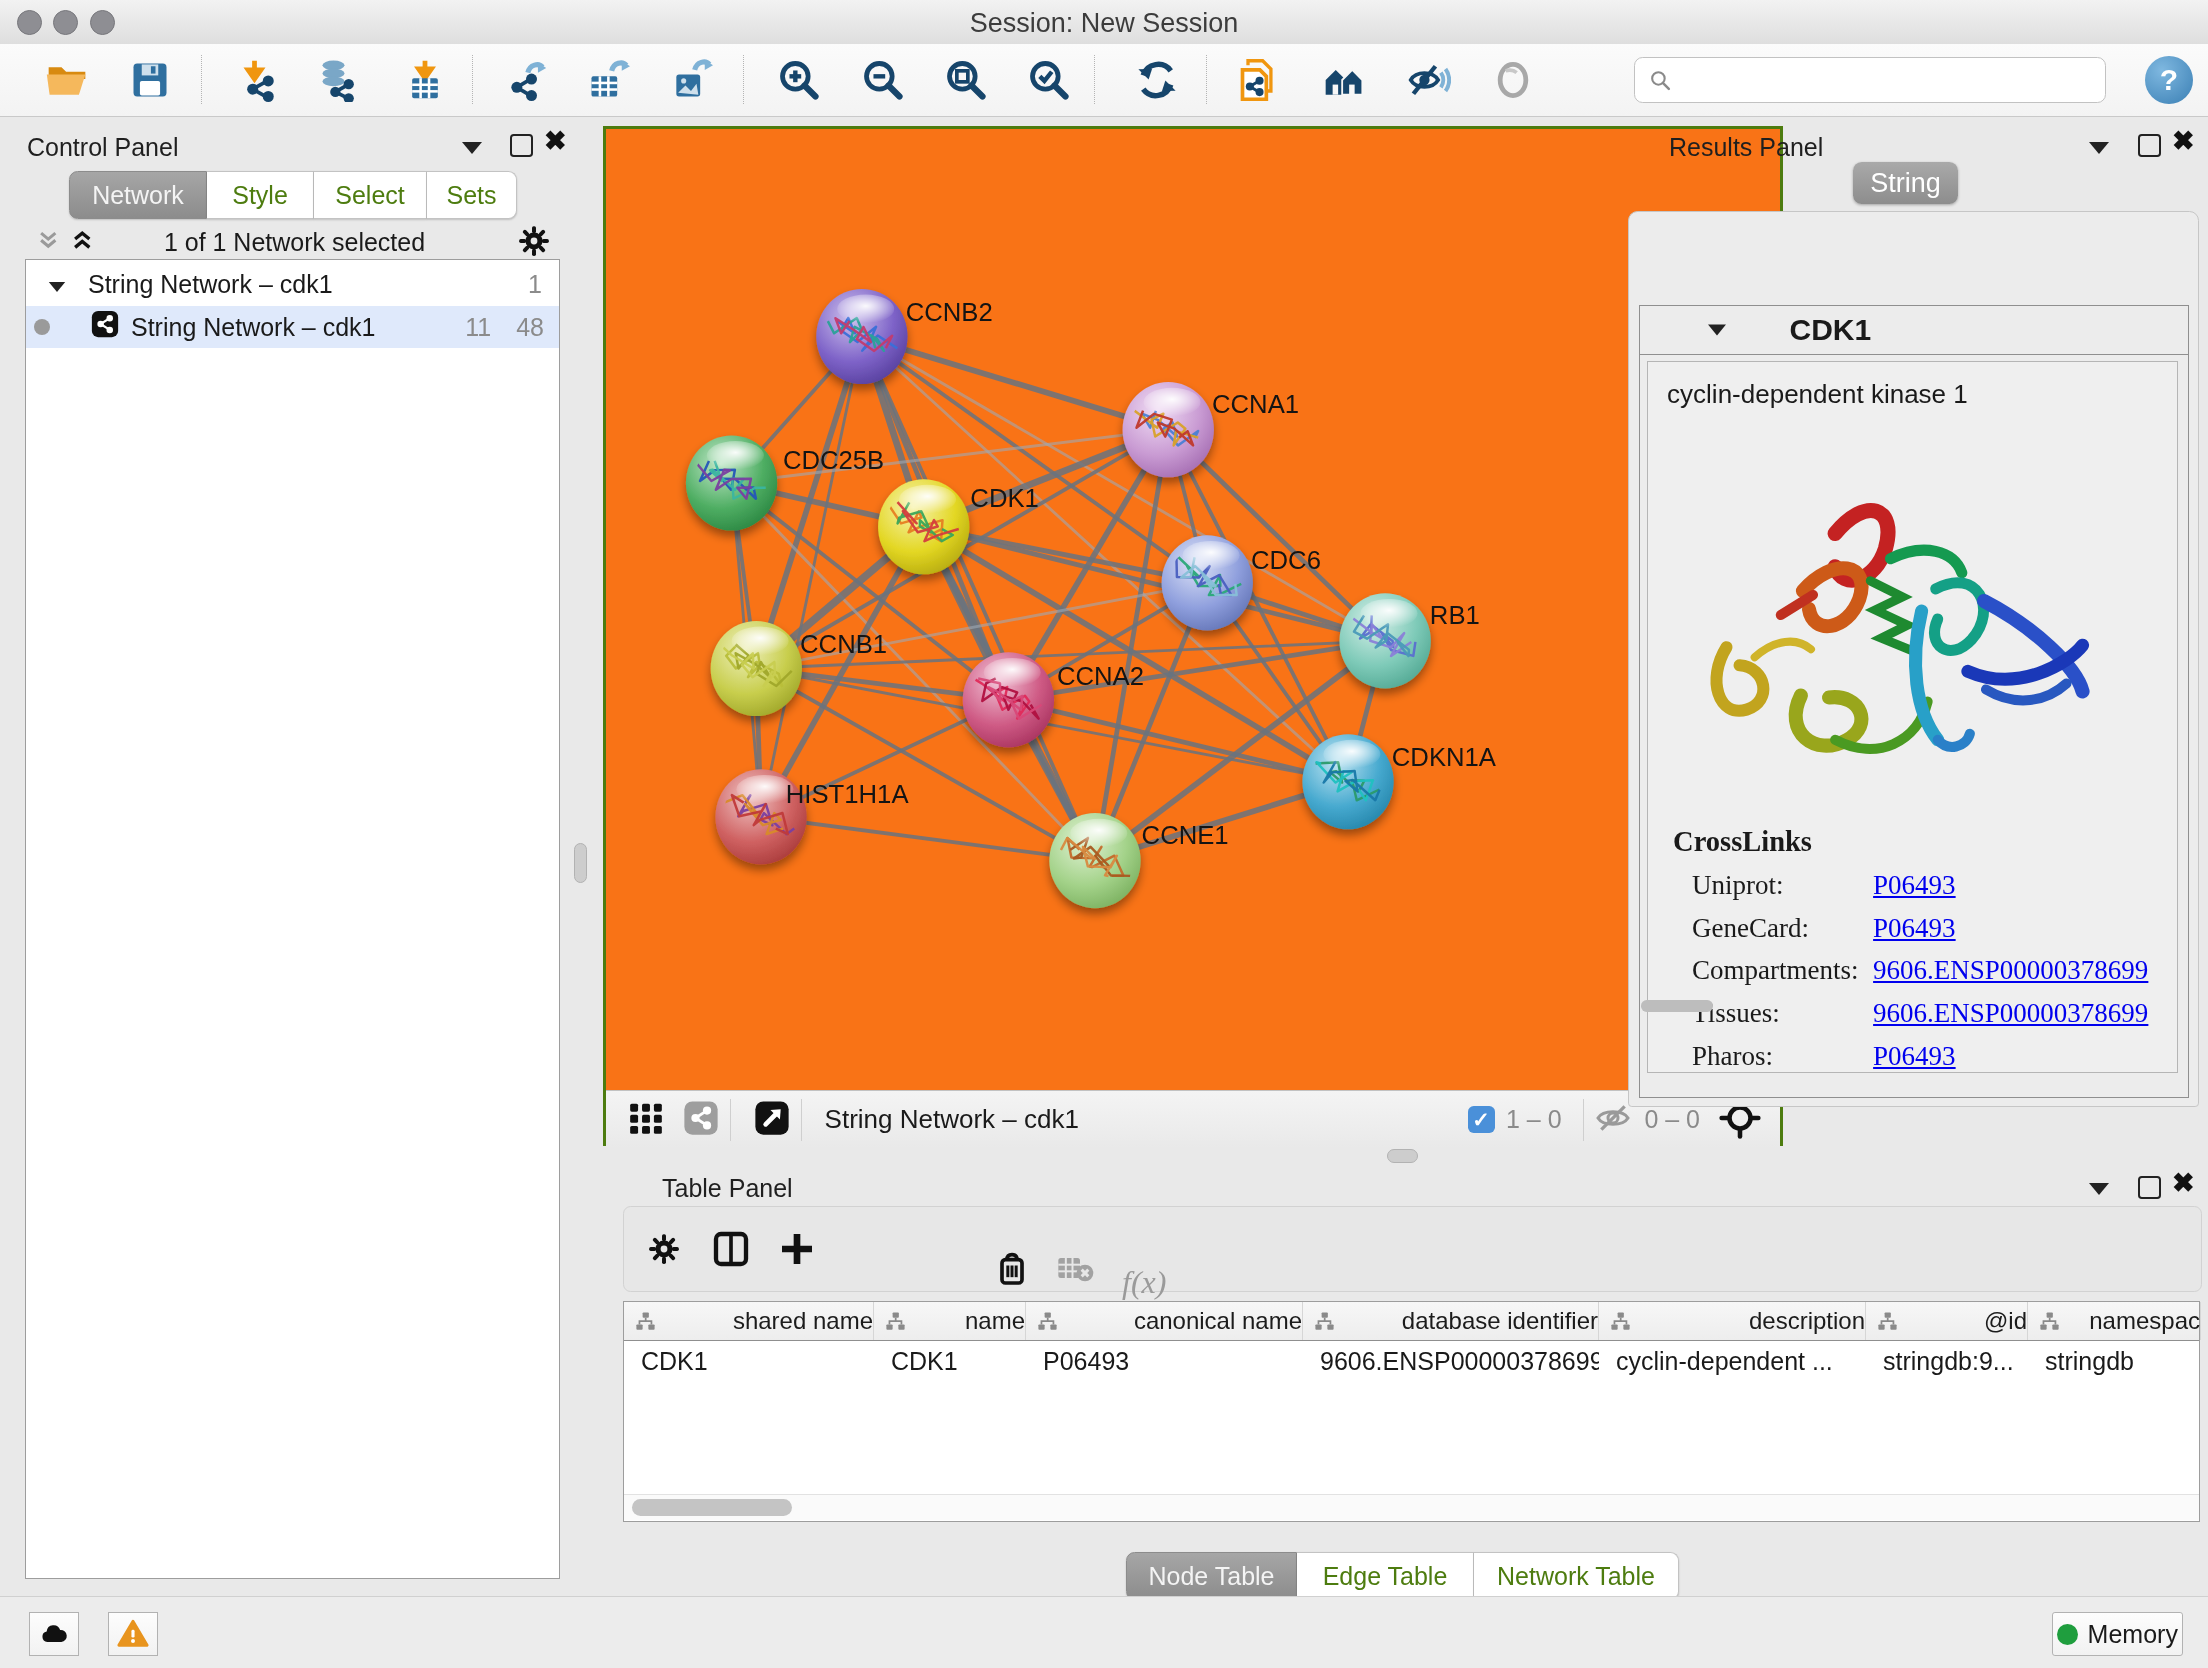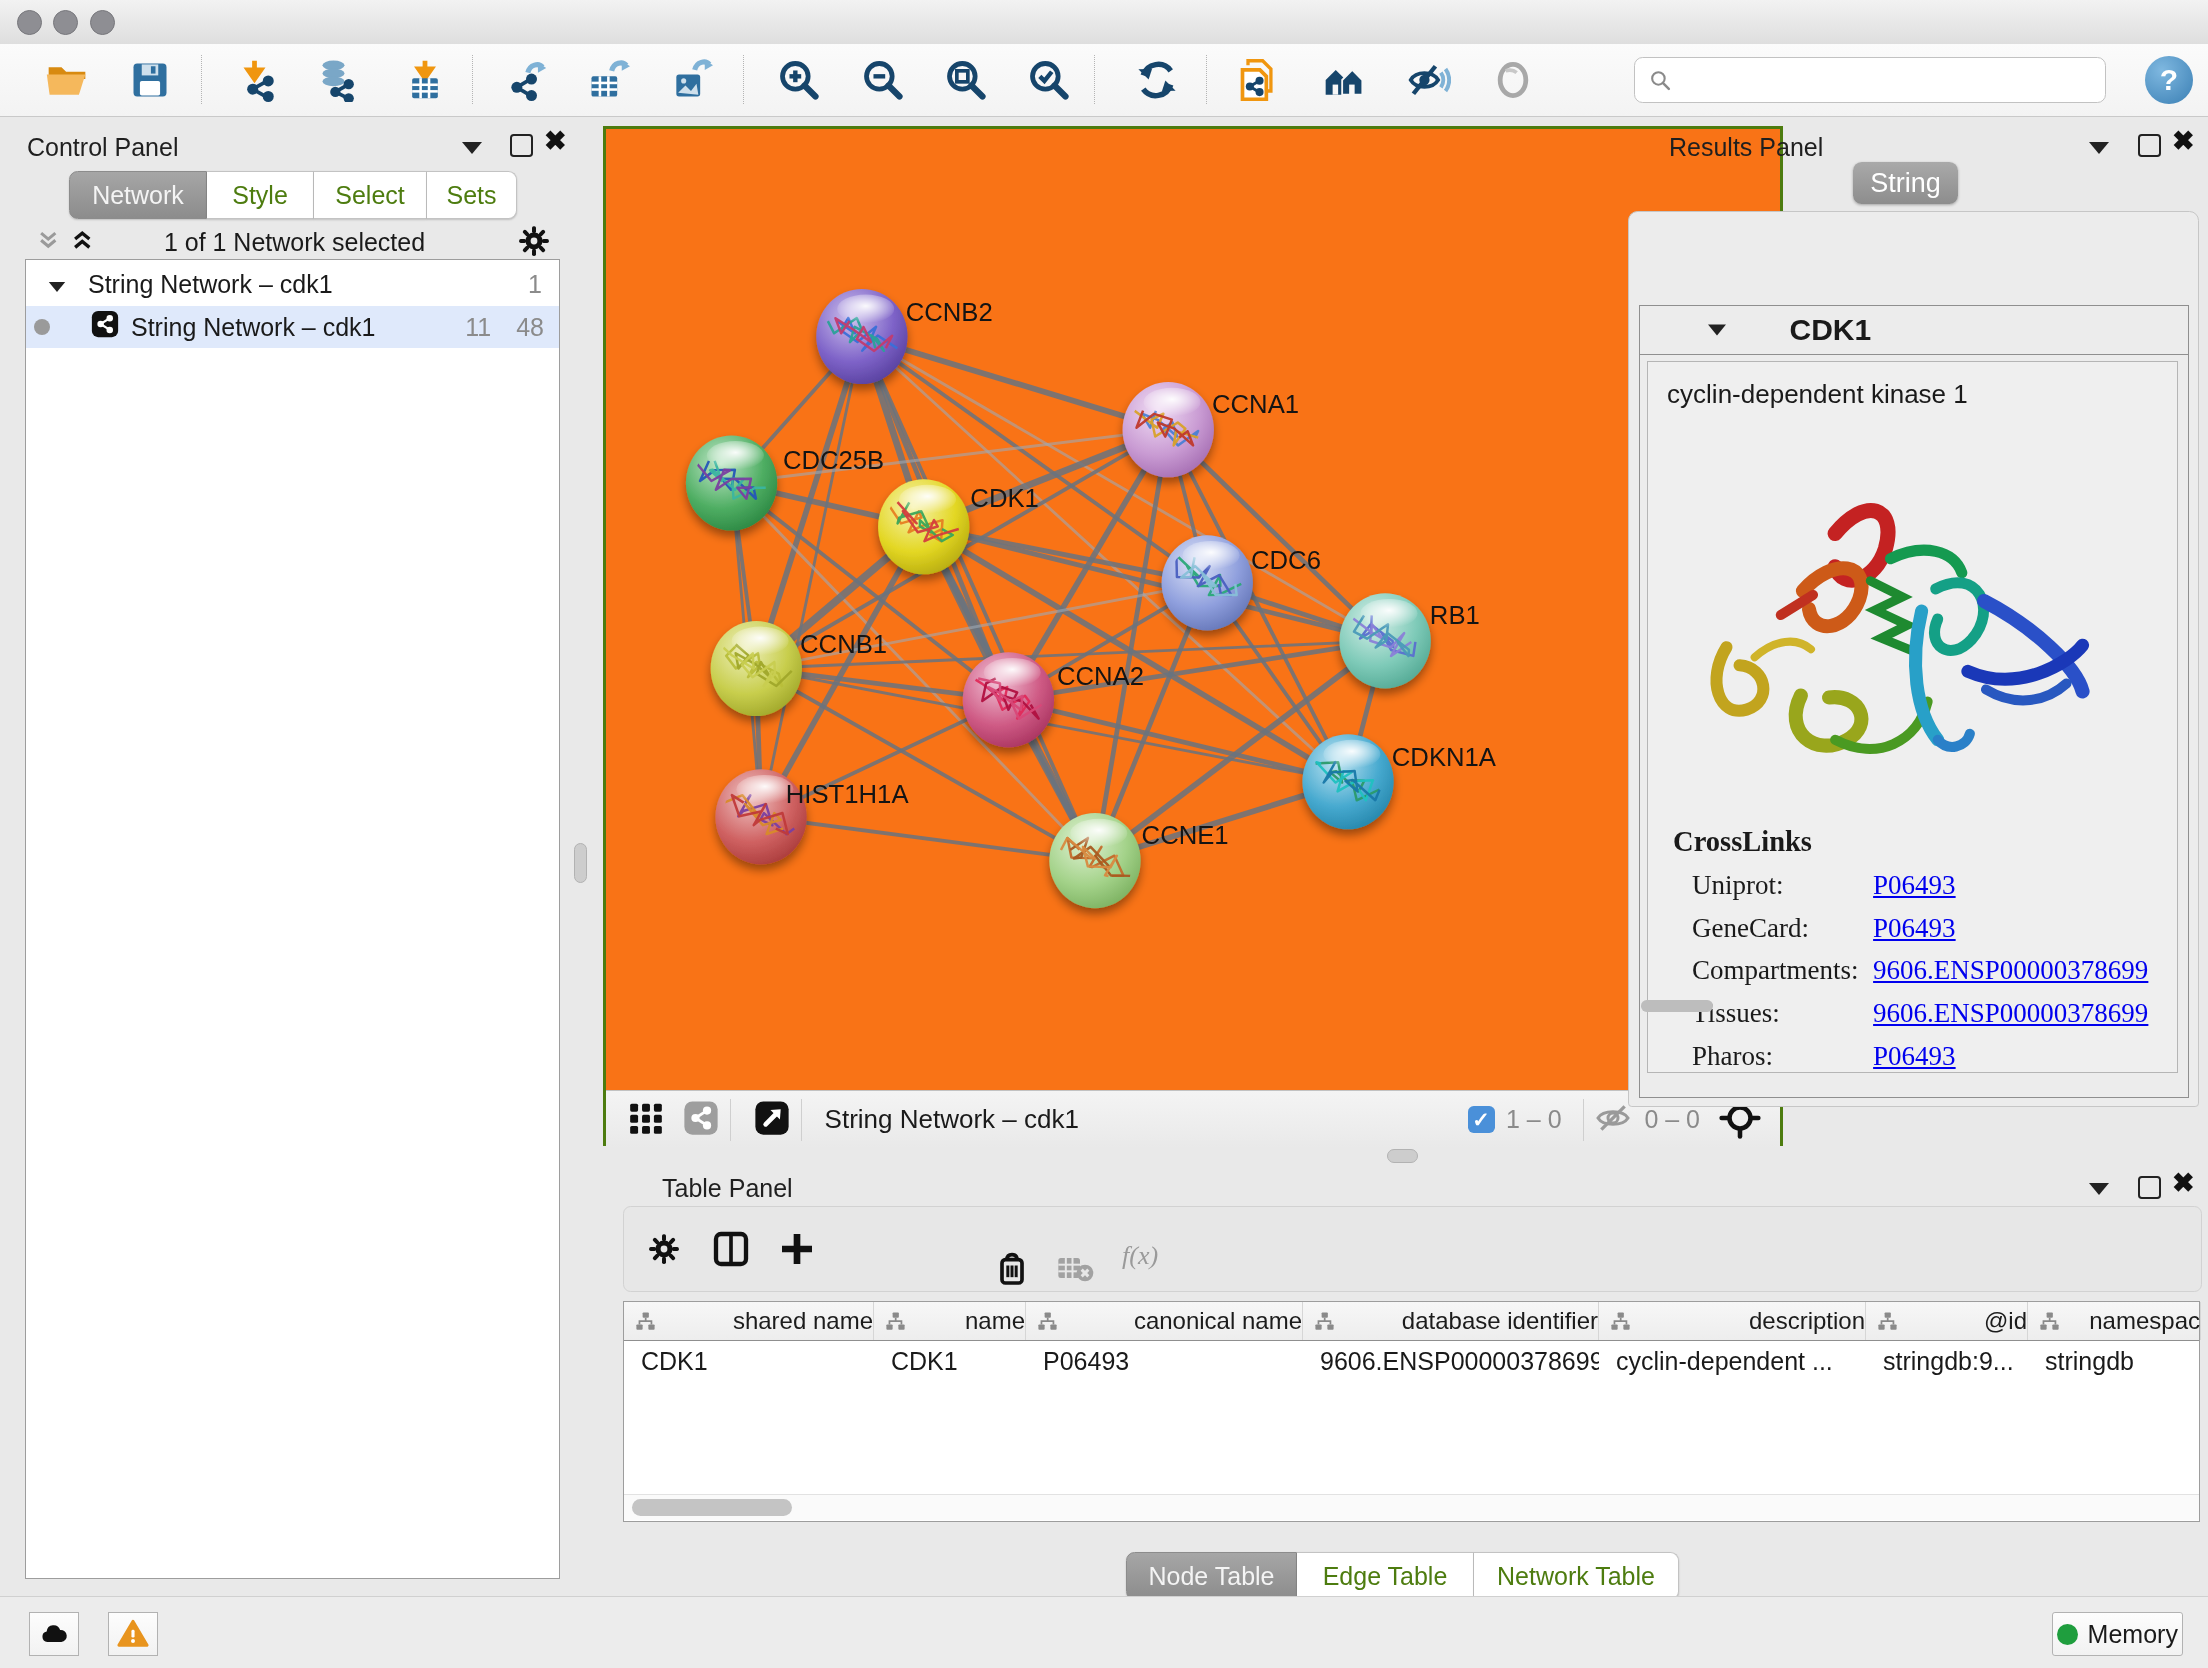--- a/index.html
+++ b/index.html
@@ -71,21 +71,21 @@
   .serif{font-family:"Liberation Serif","DejaVu Serif",serif;}
   .xl-row{position:absolute;font-size:27px;}
   .xl-link{color:#0000EE;text-decoration:underline;}
   #rp-hscroll{left:1.9px;top:694px;width:72px;height:12.4px;background:#bdbdbd;border-radius:5.7px;position:absolute;}
   
   #tp-toolbar{left:623px;top:1206px;width:1577px;height:84px;background:#e7e7e7;
     border:1px solid #d2d2d2;border-radius:7.6px;}
   .tp-ico{position:absolute;top:19px;width:46px;height:46px;display:flex;align-items:center;justify-content:center;}
   .tp-ico svg{width:40px;height:40px;}
   .fx{font-family:"Liberation Serif","DejaVu Serif",serif;font-style:italic;
-    font-size:26px;color:#9a9a9a;}
+    font-size:32px;color:#9a9a9a;margin-top:23px;}
   #tp-table{left:623px;top:1301px;width:1577px;height:221px;background:#fff;
     border:1.9px solid #9d9d9d;box-sizing:border-box;}
   #tp-header{position:absolute;left:0;top:0;height:38px;width:100%;
     background:linear-gradient(#f7f7f7,#ededed);border-bottom:1.9px solid #8f8f8f;display:flex;}
   .th{position:relative;display:flex;align-items:center;justify-content:flex-end;
     border-right:1px solid #d6d6d6;font-size:24px;color:#1c1c1c;box-sizing:border-box;flex:0 0 auto;}
   .th svg{position:absolute;left:9.5px;width:23px;height:23px;}
   #tp-row{position:absolute;left:0;top:40px;height:38px;width:100%;display:flex;}
   .td{font-size:25px;display:flex;align-items:center;padding-left:17px;
     box-sizing:border-box;flex:0 0 auto;overflow:hidden;white-space:nowrap;}
@@ -99,20 +99,21 @@
   .mem-dot{width:21px;height:21px;border-radius:50%;background:#1f9e3e;}
   text{font-family:"Liberation Sans",sans-serif;}
 </style>
 </head>
 <body>
 
 <div id="titlebar" class="abs">
   <div class="tl-circle abs" style="left:17px"></div>
   <div class="tl-circle abs" style="left:53px"></div>
   <div class="tl-circle abs" style="left:90px"></div>
+  <div id="win-title" class="abs">Session: New Session</div>
 </div>
 
 <div id="toolbar" class="abs">
     <span class="tb-ico" style="left: 44px;">
       <svg viewBox="0 0 24 24">
         <path d="M2 5 h7 l2.5 2.5 H22 v4 H2 Z" fill="#d88a10"></path>
         <path d="M1 9 h21 l-3.5 11 H2.5 Z" fill="#f5b85c"></path>
       </svg>
     </span>
     <span class="tb-ico" style="left: 127px;">

